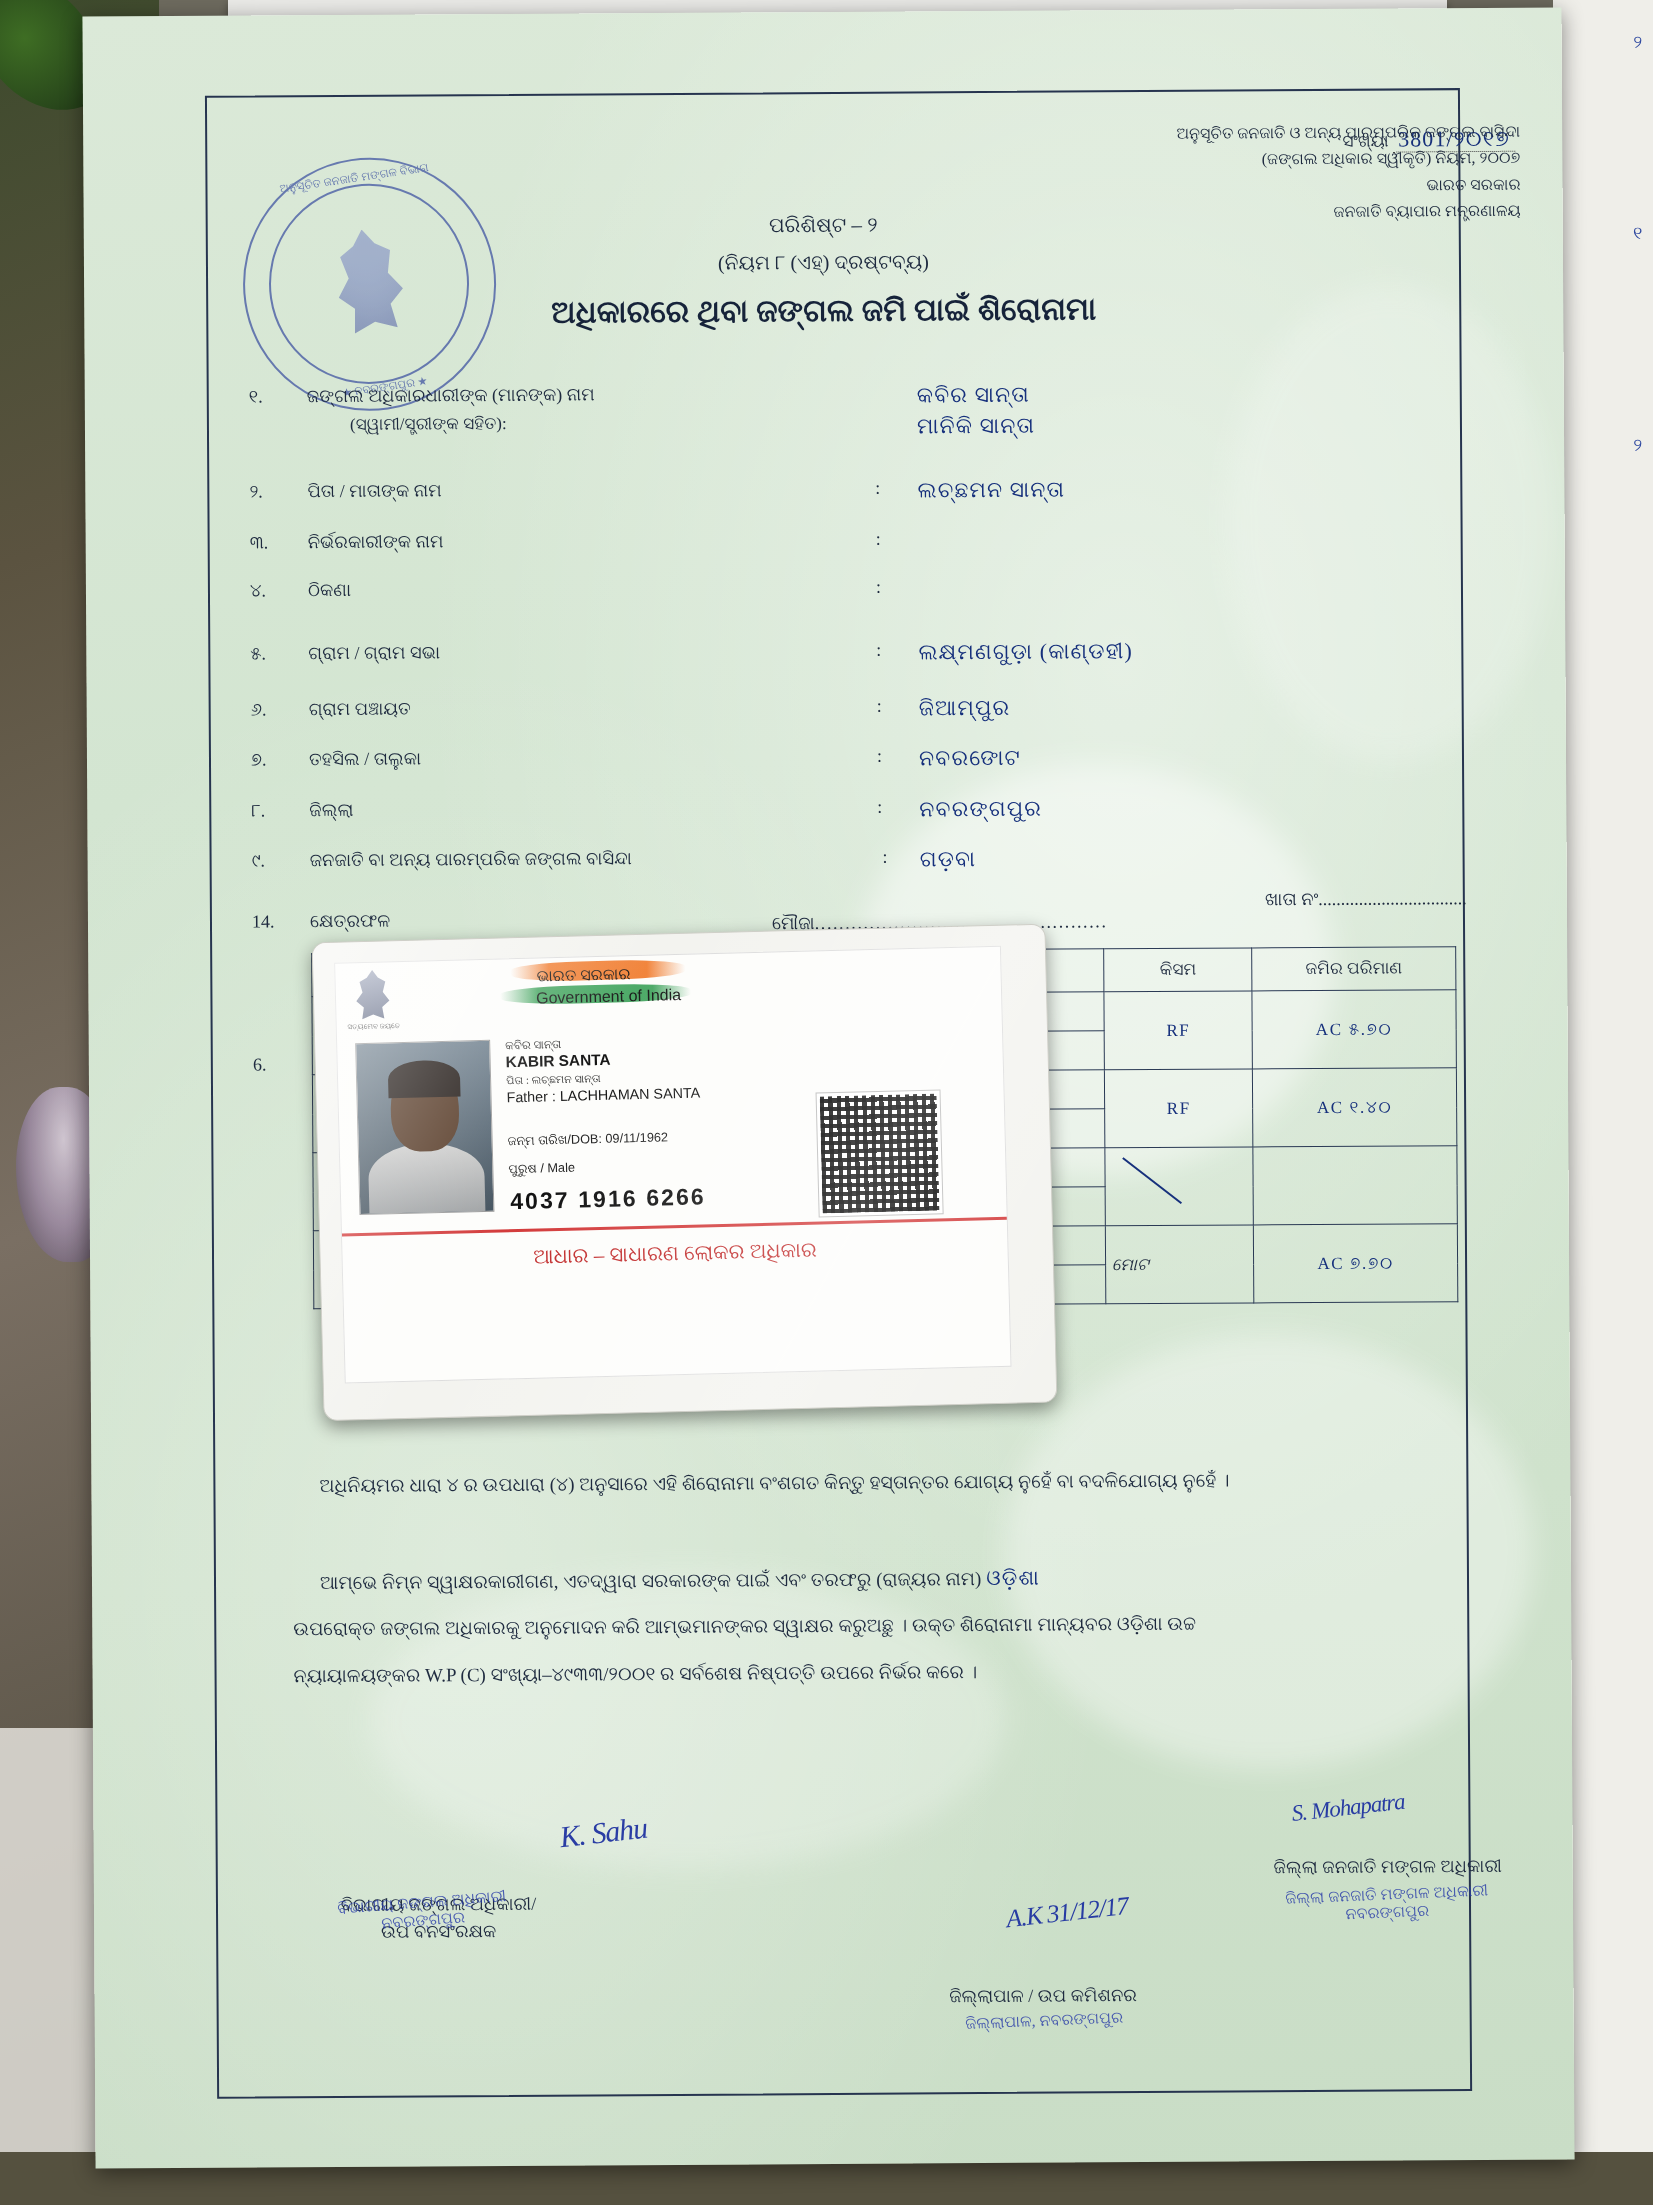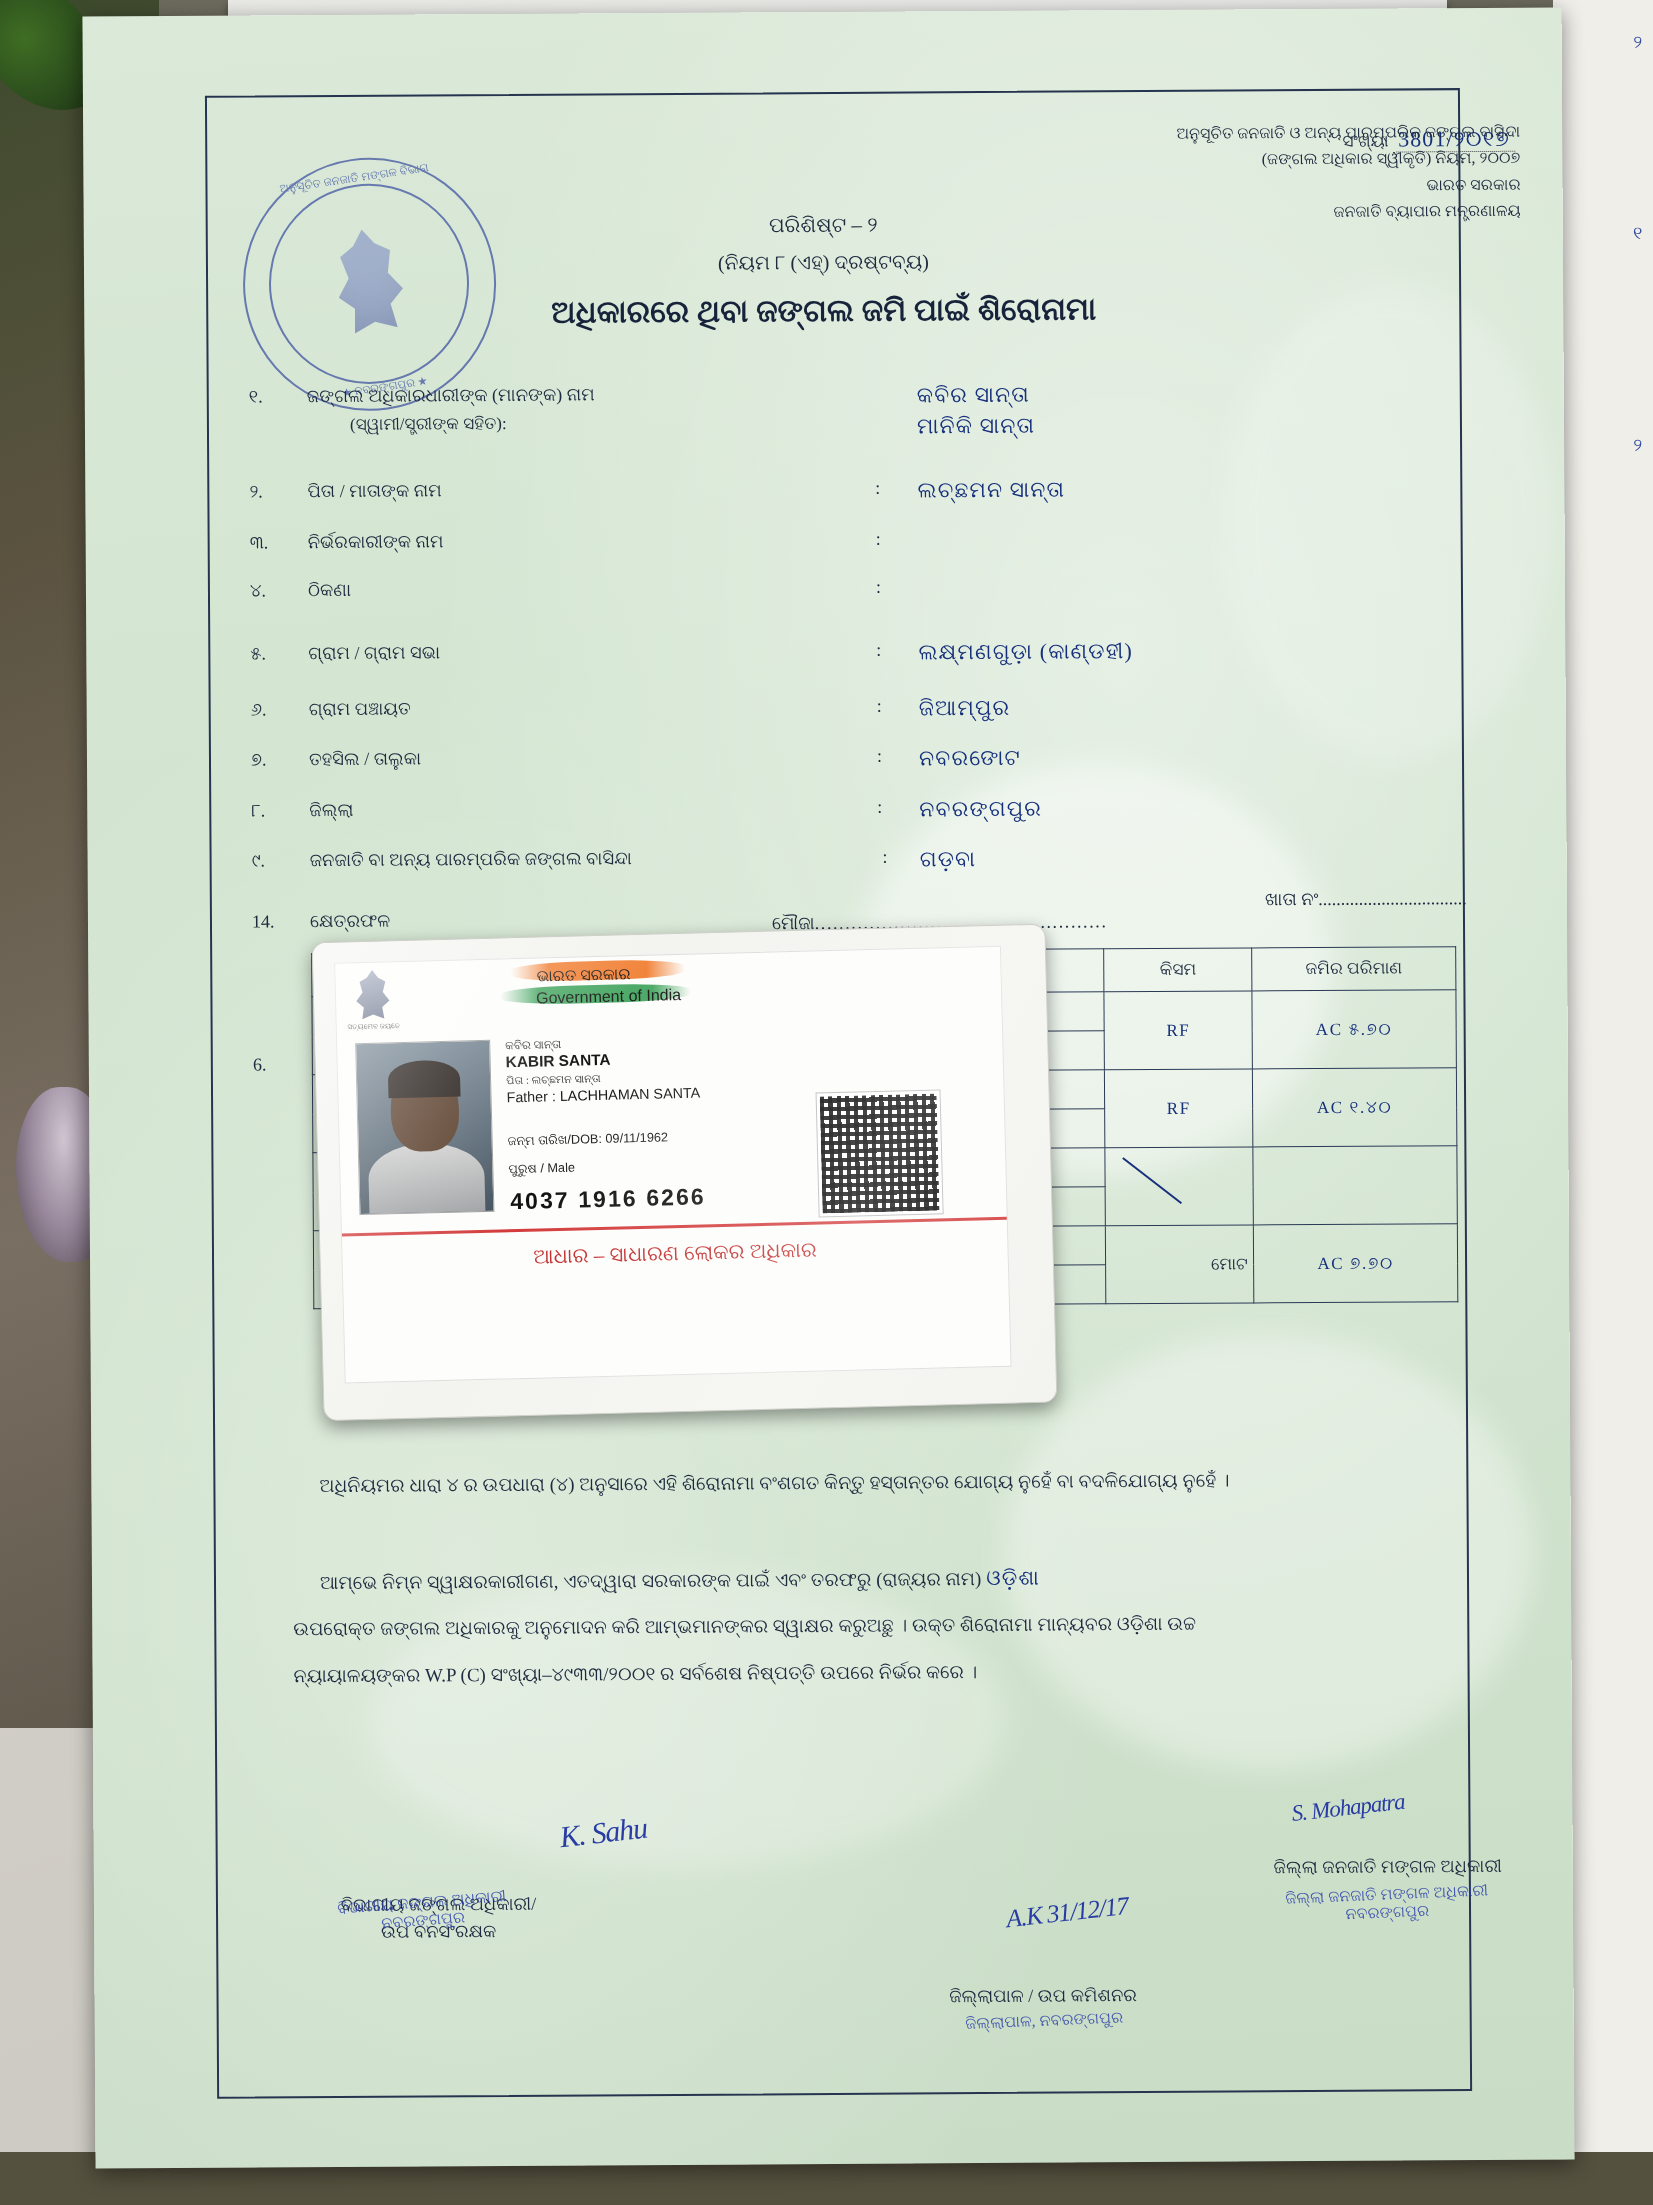--- a/index.html
+++ b/index.html
@@ -756,21 +756,21 @@
           <span class="cell-hand"></span>
         </td>
       </tr>
 
       <tr class="bd-line">
         <td rowspan="2"></td>
         <td>
           <span>ଉ:</span>
           <span class="cell-hand"></span>
         </td>
-        <td rowspan="2" style="text-align:right;">ମୋଟ</td>
+        <td rowspan="2" style="text-align:left;font-style:italic;">ମୋଟ</td>
         <td rowspan="2" class="cell-mono">AC ୭.୭୦</td>
       </tr>
       <tr class="bd-line">
         <td>
           <span>ଦ:</span>
           <span class="cell-hand"></span>
         </td>
       </tr>
     </tbody>
       </table>

